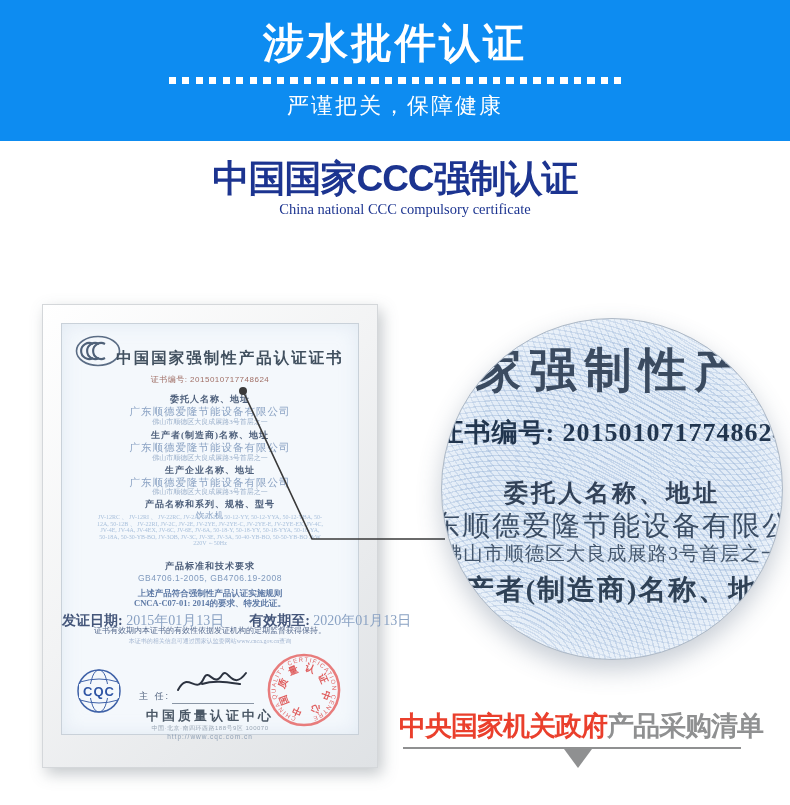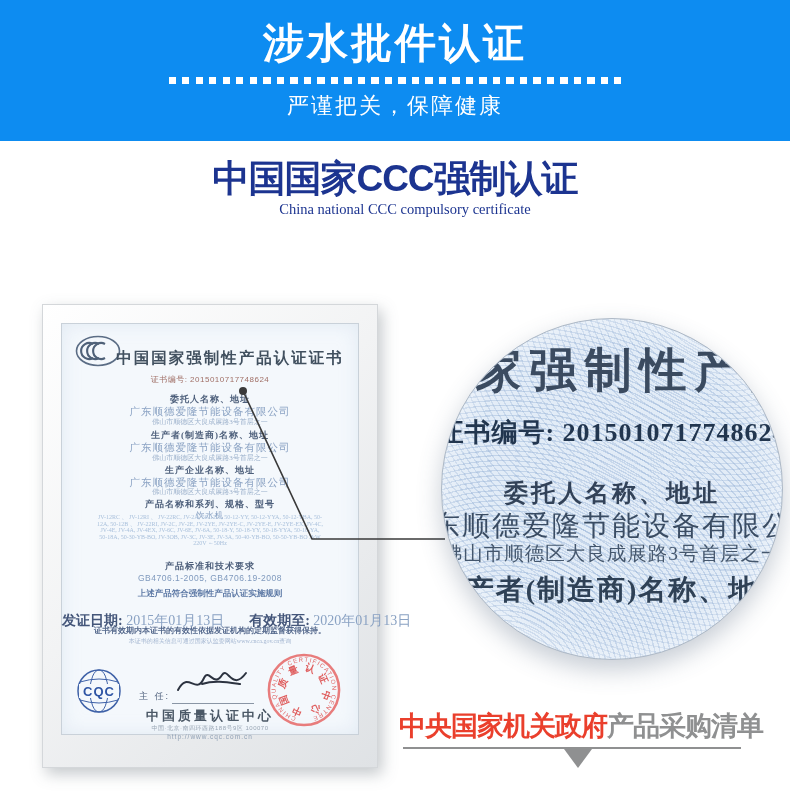--- a/index.html
+++ b/index.html
@@ -35,21 +35,21 @@
            font-family:"Liberation Serif","DejaVu Serif",serif;}
   .f-co{font-size:10.5px;color:#8aa2c3;letter-spacing:1px;font-family:"Liberation Serif","DejaVu Serif",serif;}
   .f-addr{font-size:7px;color:#9bb0cb;font-family:"Liberation Serif","DejaVu Serif",serif;}
   .models{top:190px;font-size:6px;line-height:6.5px;color:#aac1dc;white-space:normal!important;
           left:34px!important;right:34px!important;font-family:"Liberation Serif","DejaVu Serif",serif;}
   .std{font-size:8.5px;color:#7f99bd;letter-spacing:.5px;}
   .stmt{font-size:8.5px;font-weight:700;color:#5e7aa6;font-family:"Liberation Serif","DejaVu Serif",serif;}
   .dates{font-size:14px;font-family:"Liberation Serif","DejaVu Serif",serif;}
   .dates .dl{color:#44567a;font-weight:700;}
   .dates .dv{color:#8aa2c3;}
-  .valid{font-size:8px;font-weight:700;color:#54688c;font-family:"Liberation Serif","DejaVu Serif",serif;}
+  .valid{font-size:8px;font-weight:400;color:#54688c;font-family:"Liberation Serif","DejaVu Serif",serif;}
   .tiny-info{font-size:6px;color:#a2b5d0;font-family:"Liberation Serif","DejaVu Serif",serif;}
   .cqc-logo{position:absolute;left:14px;top:344px;text-decoration:underline;}
   .director{position:absolute;left:77px;top:366px;font-size:9px;letter-spacing:2px;color:#4d5f7b;}
   .sig{position:absolute;left:112px;top:342px;}
   .sig-line{position:absolute;left:110px;top:379px;width:82px;height:1px;background:#8a96a5;}
   .org-name{top:383px;font-size:13px;font-weight:700;letter-spacing:3px;color:#4b5866;}
   .org-addr{top:400px;font-size:6px;color:#9aa7b5;letter-spacing:.5px;}
   .org-url{top:409px;font-size:6.5px;color:#8fa0b5;letter-spacing:1px;}
   .stamp{position:absolute;left:203px;top:327px;}
 
@@ -118,20 +118,21 @@
       <div class="line f-addr" style="top:163px">佛山市顺德区大良成展路3号首层之一</div>
 
       <div class="line f-label" style="top:174px">产品名称和系列、规格、型号</div>
       <div class="line f-co" style="top:186px;font-size:8.5px">饮水机</div>
       <div class="line models">JV-12RC 、 JV-12RI 、 JV-22RC, JV-2A, 50-12-Y, 50-12-YY, 50-12-YYA, 50-12-YBA, 50-12A, 50-12B 、 JV-22RI, JV-2C, JV-2E, JV-2YE, JV-2YE-C, JV-2YE-E, JV-2YE-EX, JV-4C, JV-4E, JV-4A, JV-4EX, JV-6C, JV-6E, JV-6A, 50-18-Y, 50-18-YY, 50-18-YYA, 50-18-YA, 50-18A, 50-30-YB-BO, JV-3OB, JV-3C, JV-3E, JV-3A, 50-40-YB-BO, 50-50-YB-BO 3kW 220V ～50Hz</div>
 
       <div class="line f-label" style="top:236px">产品标准和技术要求</div>
       <div class="line std" style="top:249px">GB4706.1-2005, GB4706.19-2008</div>
 
       <div class="line stmt" style="top:264px">上述产品符合强制性产品认证实施规则</div>
+      <div class="line stmt" style="top:274px">CNCA-C07-01: 2014的要求、特发此证。</div>
 
       <div class="line dates" style="top:288px">
         <span class="dl">发证日期:</span>
         <span class="dv">2015年01月13日</span>
         <span style="display:inline-block;width:18px"></span>
         <span class="dl">有效期至:</span>
         <span class="dv">2020年01月13日</span>
       </div>
 
       <div class="line valid" style="top:301px">证书有效期内本证书的有效性依据发证机构的定期监督获得保持。</div>

